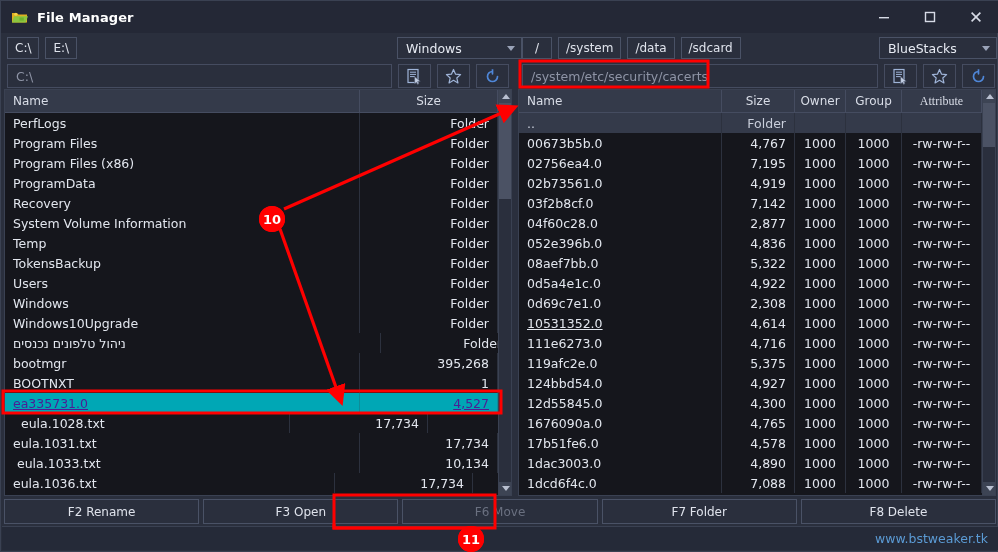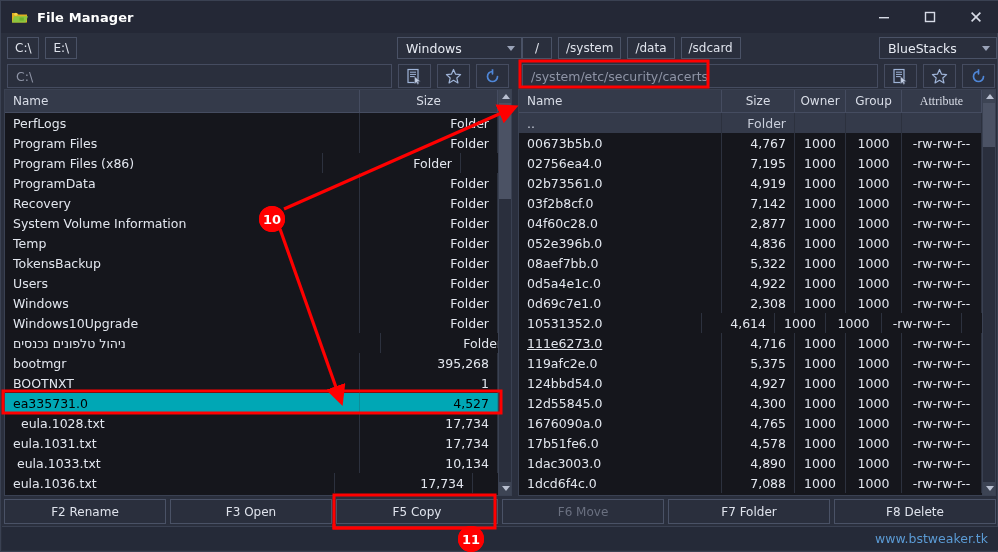--- a/index.html
+++ b/index.html
@@ -92,21 +92,21 @@
   }
   .rows { position: relative; }
   .row { display: flex; height: 20px; font-size: 12.5px; color: #e2e6ee; }
   .row .cell {
     display: flex; align-items: center; height: 100%;
     border-right: 1px solid #2c313e; padding: 0 8px; overflow: hidden;
     white-space: nowrap;
   }
   .row .cell.num { justify-content: flex-end; }
   .row .cell.c { justify-content: center; }
-  .row.sel { background: #00a7b5; color: #000000; }
+  .row.sel { background: #00a7b5; color: #4c1d95; text-decoration: underline; }
   .row.sel .cell { border-right-color: #0e8c98; }
   .row.dotdot .cell { color: #c9cedb; }
   .row.headrow { background: #343a4a; }
 
   
   .vscroll {
     position: absolute; top: 0; right: 0; width: 13px; height: 100%;
     background: #2a2f3d; border-left: 1px solid #3a4152;
   }
   .vscroll .thumb {
@@ -257,21 +257,21 @@
     <div class="rows" id="left-rows">
         <div class="row">
           <div class="cell" style="width: 355px;">PerfLogs</div>
           <div class="cell num" style="width: 138px;">Folder</div>
         </div>
         <div class="row">
           <div class="cell" style="width: 355px;">Program Files</div>
           <div class="cell num" style="width: 138px;">Folder</div>
         </div>
         <div class="row">
-          <div class="cell" style="width: 318px;">Program Files (x86)</div>
+          <div class="cell" style="width: 355px;">Program Files (x86)</div>
           <div class="cell num" style="width: 138px;">Folder</div>
         </div>
         <div class="row">
           <div class="cell" style="width: 355px;">ProgramData</div>
           <div class="cell num" style="width: 138px;">Folder</div>
         </div>
         <div class="row">
           <div class="cell" style="width: 355px;">Recovery</div>
           <div class="cell num" style="width: 138px;">Folder</div>
         </div>
@@ -309,21 +309,21 @@
         </div>
         <div class="row">
           <div class="cell" style="width: 355px;">BOOTNXT</div>
           <div class="cell num" style="width: 138px;">1</div>
         </div>
         <div class="row sel">
           <div class="cell" style="width: 355px;">ea335731.0</div>
           <div class="cell num" style="width: 138px;">4,527</div>
         </div>
         <div class="row">
-          <div class="cell" style="width: 355px; padding-left: 16px;">eula.1028.txt</div>
+          <div class="cell" style="width: 285px; padding-left: 16px;">eula.1028.txt</div>
           <div class="cell num" style="width: 138px;">17,734</div>
         </div>
         <div class="row">
           <div class="cell" style="width: 355px;">eula.1031.txt</div>
           <div class="cell num" style="width: 138px;">17,734</div>
         </div>
         <div class="row">
           <div class="cell" style="width: 355px; padding-left: 12px;">eula.1033.txt</div>
           <div class="cell num" style="width: 138px;">10,134</div>
         </div>
@@ -416,28 +416,28 @@
           <div class="cell c" style="width: 80px;">-rw-rw-r--</div>
         </div>
         <div class="row">
           <div class="cell" style="width: 203px;">0d69c7e1.0</div>
           <div class="cell num" style="width: 73px;">2,308</div>
           <div class="cell c" style="width: 51px;">1000</div>
           <div class="cell c" style="width: 56px;">1000</div>
           <div class="cell c" style="width: 80px;">-rw-rw-r--</div>
         </div>
         <div class="row">
-          <div class="cell" style="width: 183px;">10531352.0</div>
+          <div class="cell" style="width: 203px; text-decoration: underline;">10531352.0</div>
           <div class="cell num" style="width: 73px;">4,614</div>
           <div class="cell c" style="width: 51px;">1000</div>
           <div class="cell c" style="width: 56px;">1000</div>
           <div class="cell c" style="width: 80px;">-rw-rw-r--</div>
         </div>
         <div class="row">
-          <div class="cell" style="width: 203px; text-decoration: underline;">111e6273.0</div>
+          <div class="cell" style="width: 203px;">111e6273.0</div>
           <div class="cell num" style="width: 73px;">4,716</div>
           <div class="cell c" style="width: 51px;">1000</div>
           <div class="cell c" style="width: 56px;">1000</div>
           <div class="cell c" style="width: 80px;">-rw-rw-r--</div>
         </div>
         <div class="row">
           <div class="cell" style="width: 203px;">119afc2e.0</div>
           <div class="cell num" style="width: 73px;">5,375</div>
           <div class="cell c" style="width: 51px;">1000</div>
           <div class="cell c" style="width: 56px;">1000</div>
@@ -493,21 +493,20 @@
       <div class="thumb" style="top:13px; height:44px;"></div>
       <div class="sb-arrow dn">
           <span class="tri-d"></span>
         </div>
     </div>
   </div>
 
   <div class="fnbar" id="fnbar">
       <div class="fnbtn">F2 Rename</div>
       <div class="fnbtn">F3 Open</div>
-      <div class="fnbtn">F5 Copy</div>
       <div class="fnbtn disabled">F6 Move</div>
       <div class="fnbtn">F7 Folder</div>
       <div class="fnbtn">F8 Delete</div>
     </div>
 
   <div class="statusbar">
     <span class="link">www.bstweaker.tk</span>
   </div>
 
   <div class="overlay">

